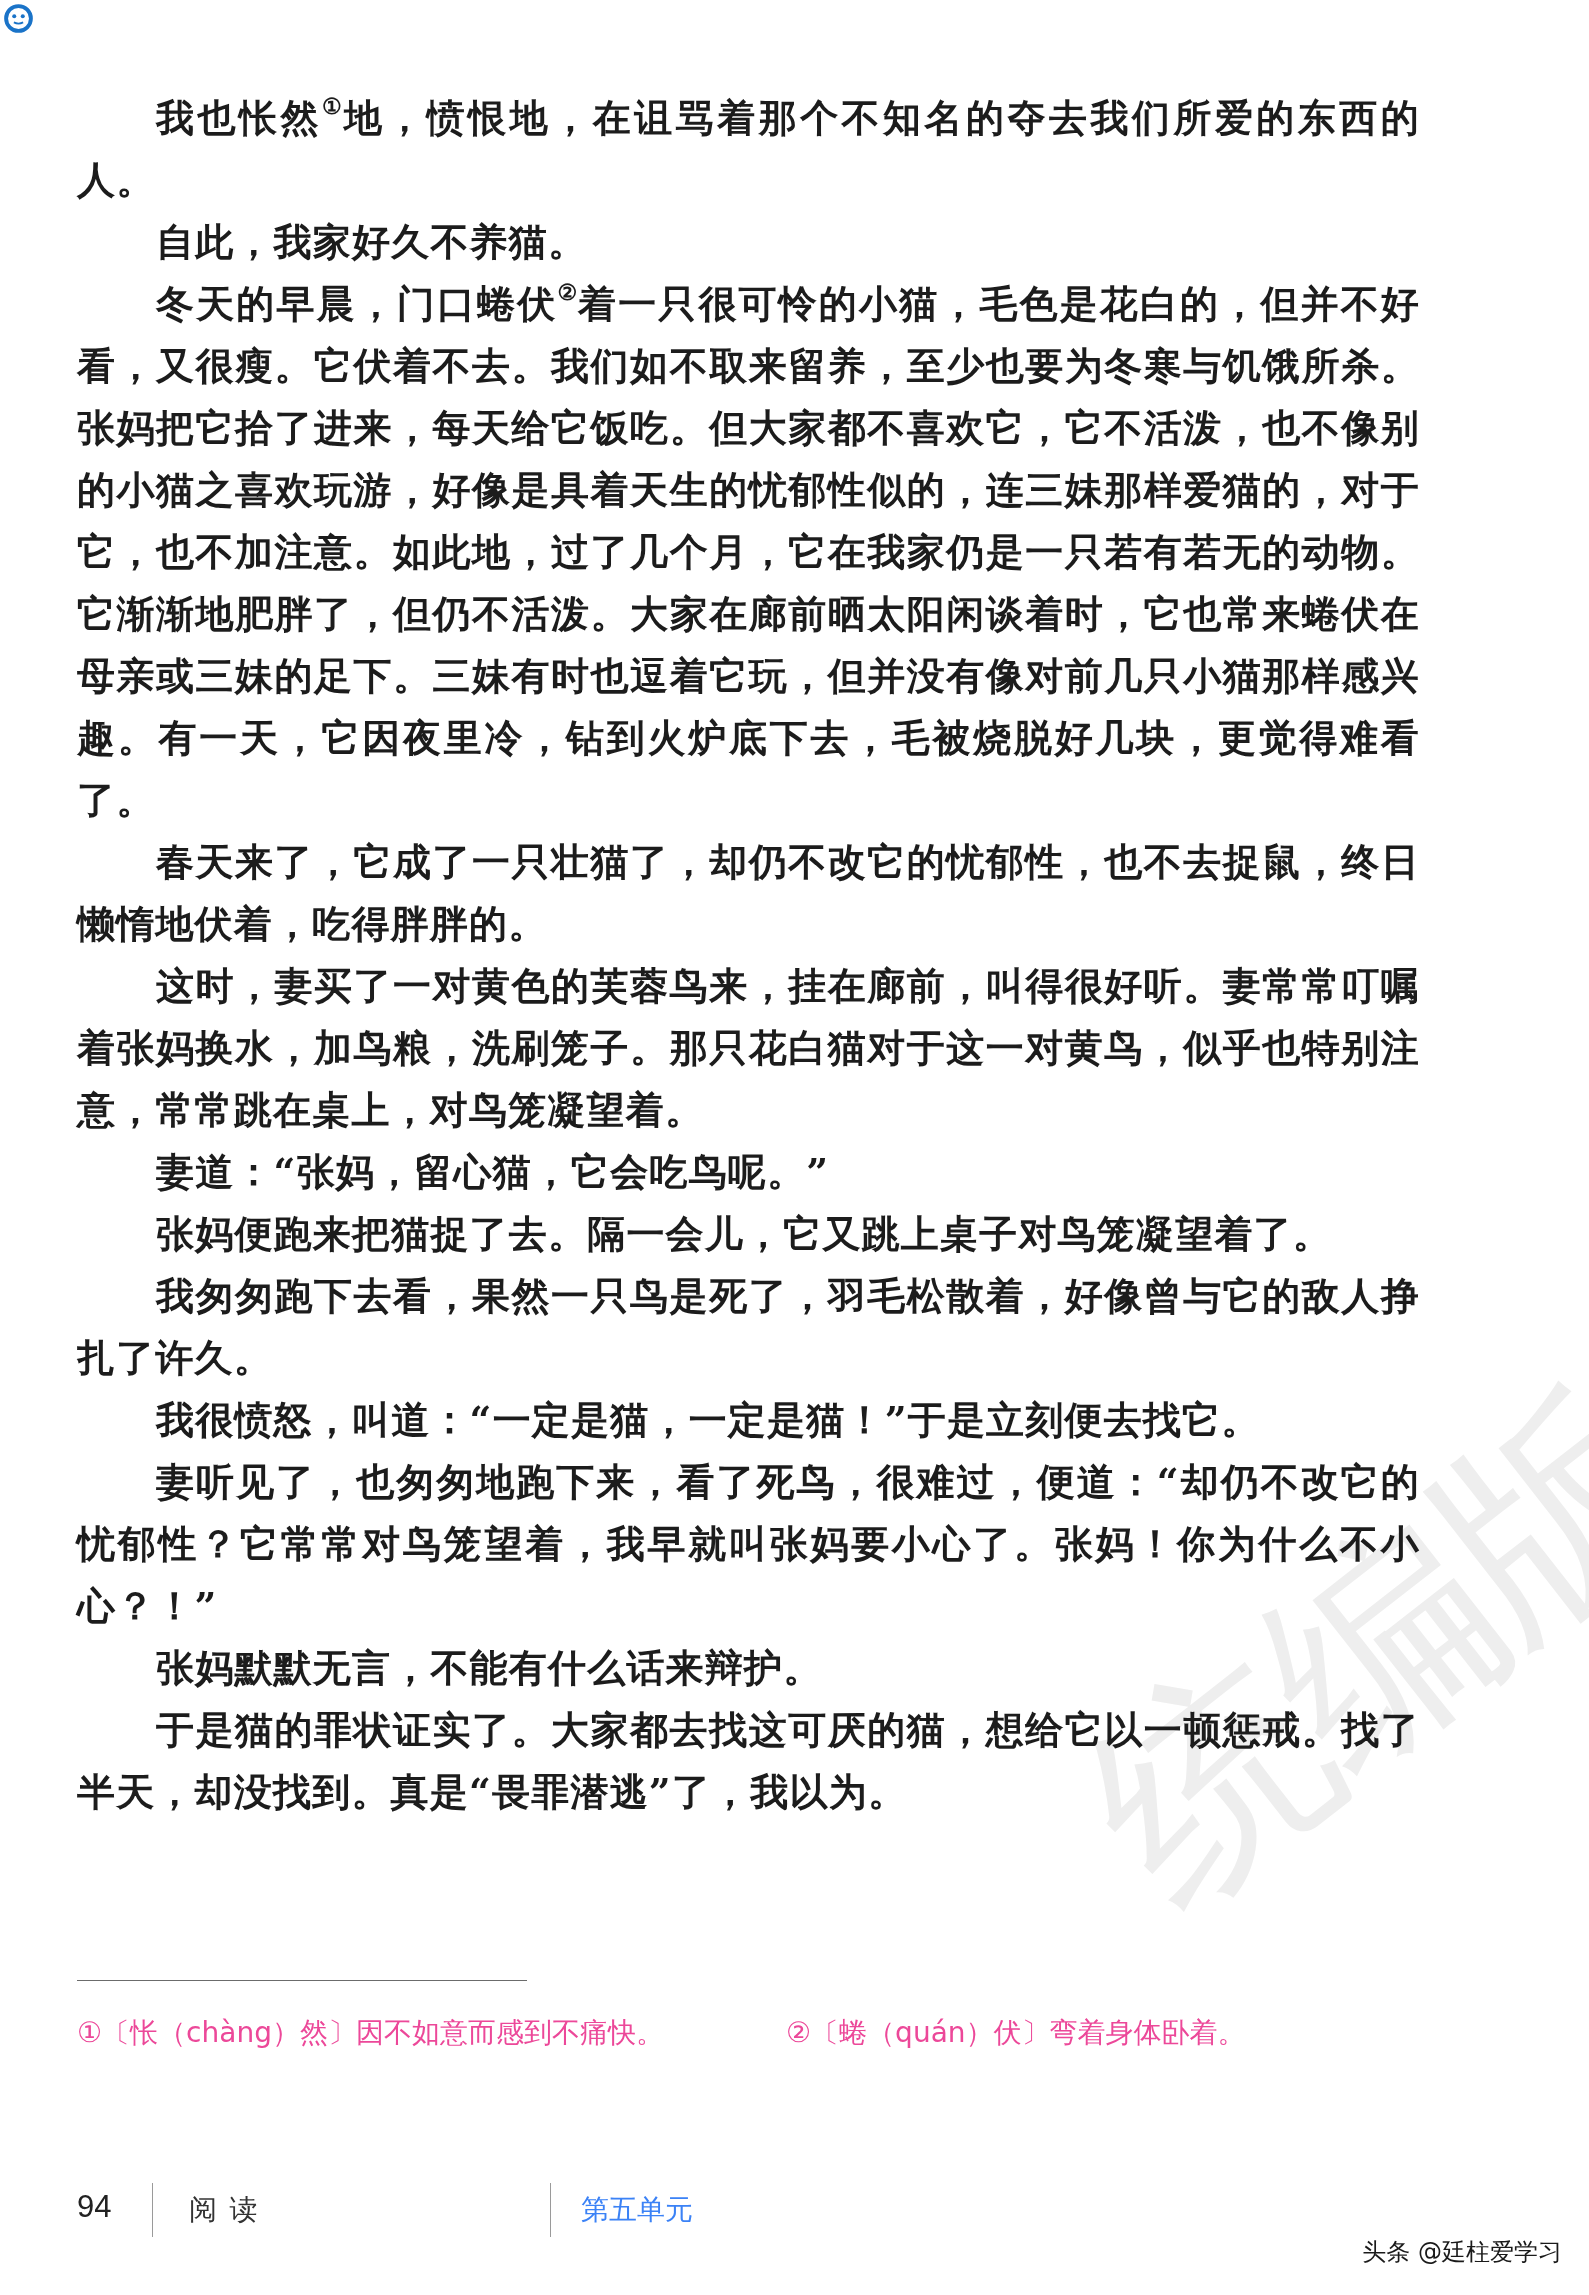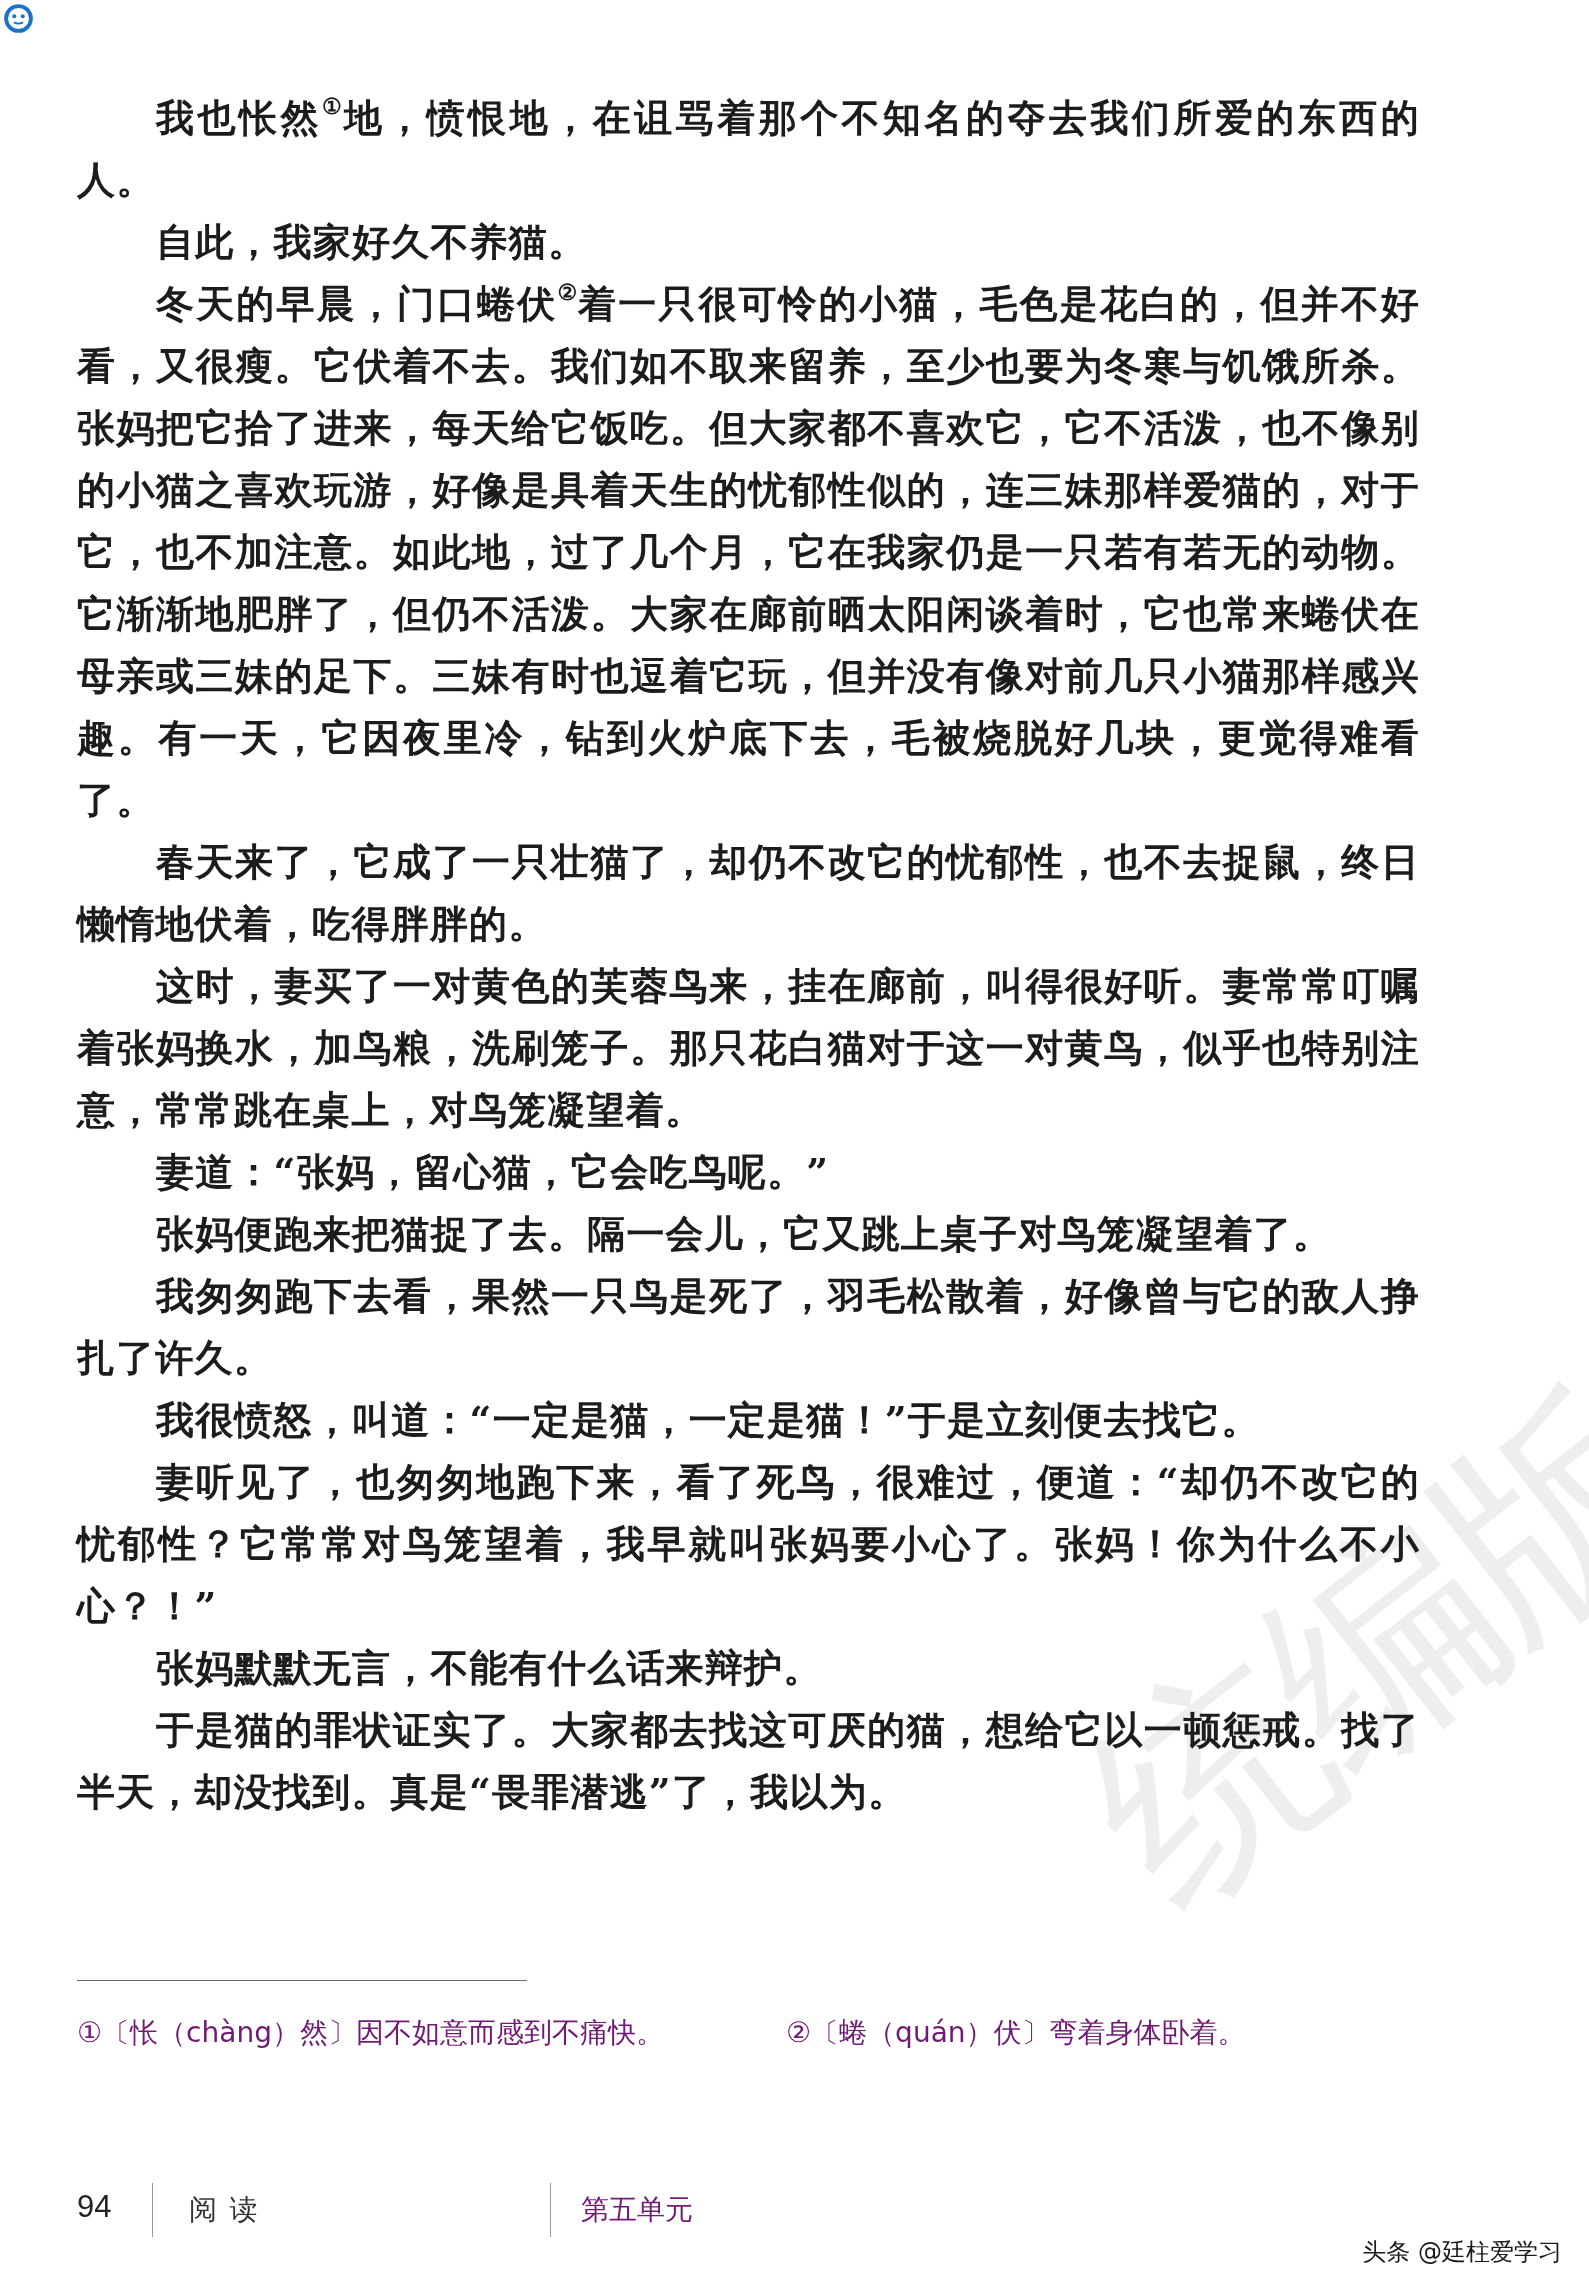--- a/index.html
+++ b/index.html
@@ -6,30 +6,30 @@
   body { width: 1590px; height: 2295px; position: relative; overflow: hidden;
          font-family: "DejaVu Serif", "Liberation Serif", serif; color: #1c1c1c; }
   .logo { position: absolute; left: 3.1px; top: 3.1px; width: 31px; height: 31px; }
   .page-text { position: absolute; left: 77px; top: 87px; width: 1343px; font-weight: bold; }
   .para { font-size: 38px; line-height: 62px; margin: 0; text-indent: 79px;
           letter-spacing: 1.2px; text-align: justify; text-align-last: left; }
   .para sup { font-size: 22px; vertical-align: 17px; line-height: 0; letter-spacing: 0; }
   .fn-rule { position: absolute; left: 77px; top: 1980px; width: 450px; height: 0;
              border-top: 1.6px solid #6b6b6b; }
   .footnote { position: absolute; top: 2014px; font-family: "DejaVu Sans", "Liberation Sans", sans-serif;
-              font-size: 28px; color: #701a75; white-space: nowrap; }
+              font-size: 28px; color: #ec4899; white-space: nowrap; }
   .fn1 { left: 77px; }
   .fn2 { left: 786px; }
   .footer-num { position: absolute; left: 77px; top: 2189px; font-family: "Liberation Sans", sans-serif;
                 font-size: 31px; color: #222; }
   .vline { position: absolute; width: 0; border-left: 1.6px solid #9a9a9a; top: 2183px; height: 54px; }
   .footer-section { position: absolute; left: 189px; top: 2191px; font-family: "DejaVu Sans", sans-serif;
                     font-size: 28px; letter-spacing: 12.4px; color: #333; }
   .footer-unit { position: absolute; left: 581px; top: 2191px; font-family: "DejaVu Sans", sans-serif;
-                 font-size: 28px; color: #701a75; }
+                 font-size: 28px; color: #3b82f6; }
   .watermark { position: absolute; left: 1032px; top: 1731px; font-family: "DejaVu Serif", serif;
                font-size: 225px; color: #eeeeee; transform: rotate(-38deg);
                transform-origin: left top; white-space: nowrap; letter-spacing: -7.8px; }
   .credit { position: absolute; right: 28px; top: 2236px; font-family: "DejaVu Sans", sans-serif;
             font-size: 24px; color: #1a1a1a; text-shadow: 0.8px 0.8px 0 #ffffff, -0.8px -0.8px 0 #ffffff; white-space: nowrap; }
 </style>
 </head>
 <body>
 
 <svg class="logo" viewBox="0 0 40 40">

